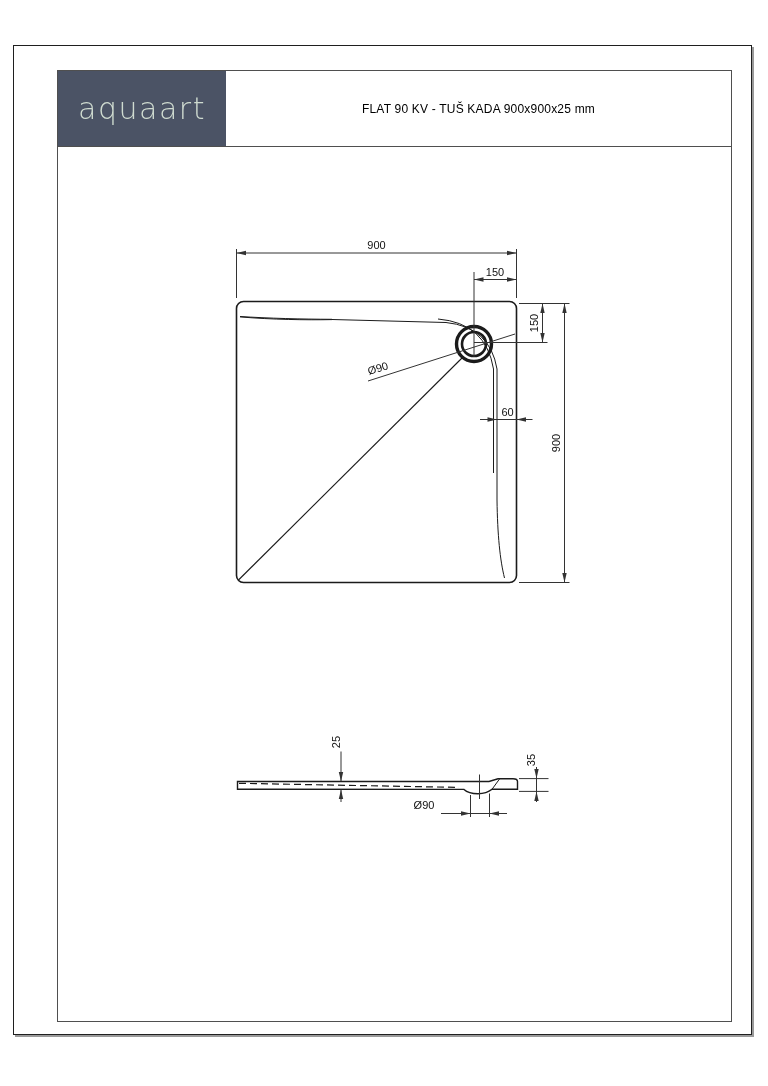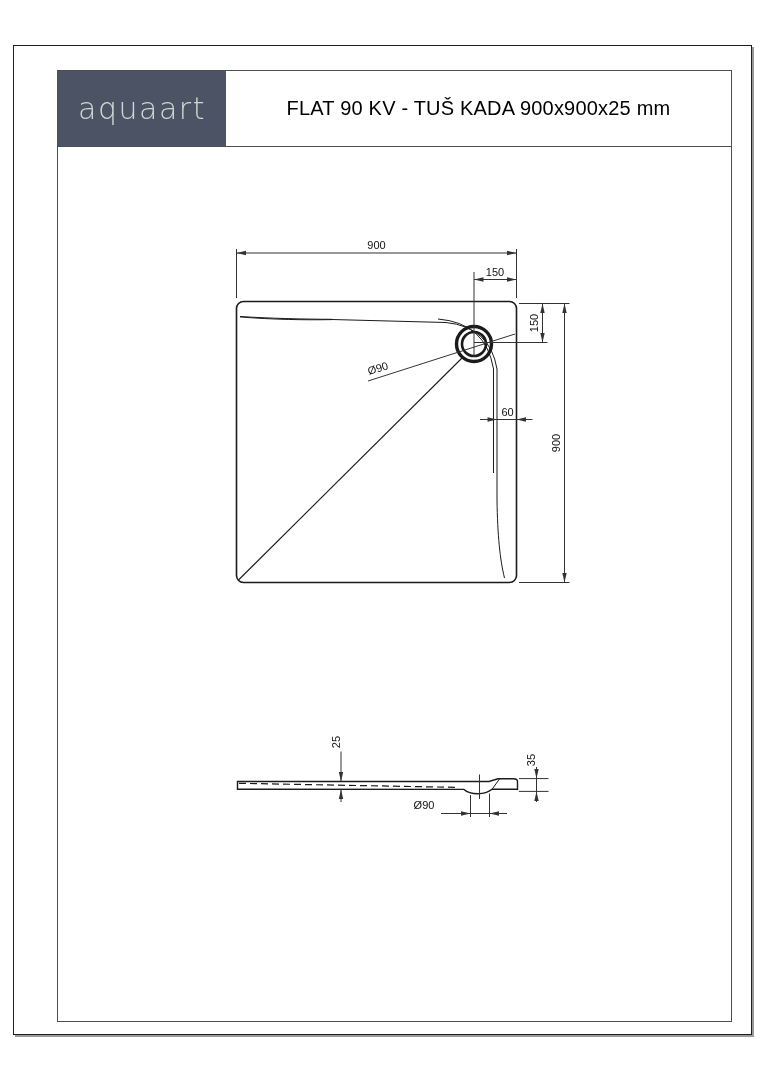--- a/index.html
+++ b/index.html
@@ -14,21 +14,21 @@
   }
   .header{display:flex;height:75px;border-bottom:1px solid #4f4f4f;}
   .logo-box{
     width:168px;height:75px;flex:0 0 168px;display:flex;align-items:center;justify-content:center;
   }
   .logo-text{
     font-family:"DejaVu Sans",sans-serif;font-size:30px;font-weight:300;
     letter-spacing:1.5px;line-height:1;
   }
   .title-band{flex:1;display:flex;align-items:center;justify-content:center;}
-  .title-text{font-size:20px;color:#000;letter-spacing:0.2px;white-space:nowrap;}
+  .title-text{font-size:12px;color:#000;letter-spacing:0.2px;white-space:nowrap;}
   svg.drawing{position:absolute;left:0;top:0;pointer-events:none;}
   svg text{font-family:"Liberation Sans",sans-serif;font-size:11px;fill:#111;}
 </style>
 </head>
 <body>
 
 <div class="page-border"></div>
 
 <div class="frame">
   <div class="header">

